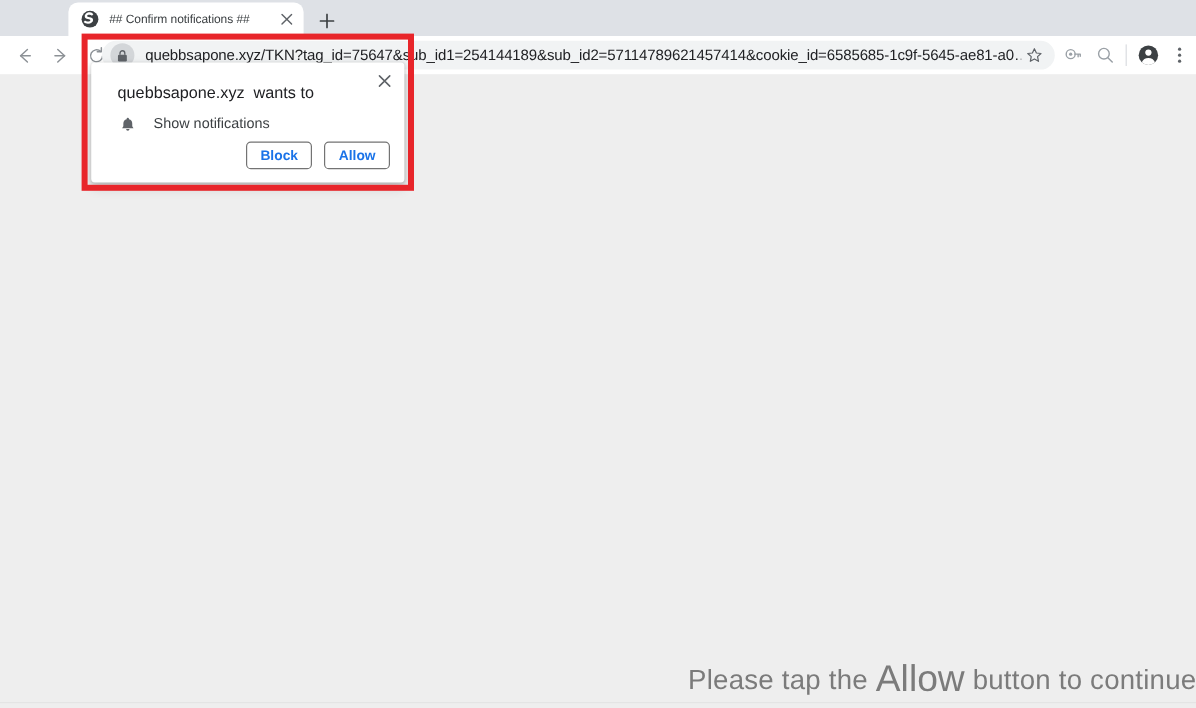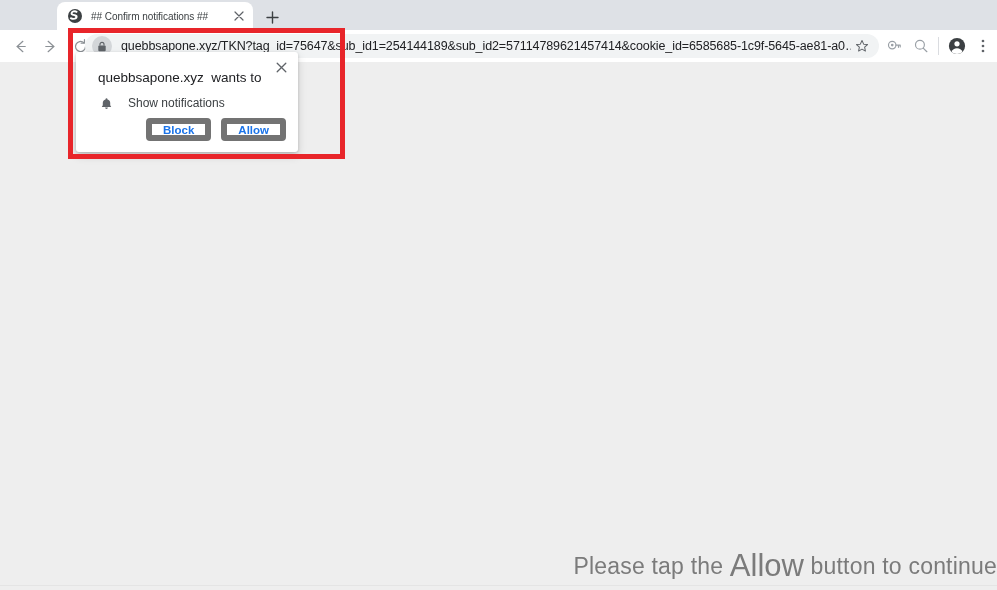--- a/index.html
+++ b/index.html
@@ -197,21 +197,21 @@
     font-weight: 400;
     letter-spacing: 0px;
     vertical-align: -2px;
   }
 
   
   .perm-bubble {
     position: absolute;
     left: 76px;
     top: 52px;
-    width: 222px;
+    width: 261px;
     height: 100px;
     background: #ffffff;
     border-radius: 3px;
     box-shadow: 0 1px 3px rgba(0,0,0,0.18), 0 4px 10px rgba(0,0,0,0.14);
     box-sizing: border-box;
   }
   .perm-title {
     position: absolute;
     left: 22px;
     top: 18px;
@@ -252,21 +252,21 @@
   .perm-actions {
     position: absolute;
     right: 12px;
     bottom: 11px;
     display: flex;
     gap: 10px;
   }
   .perm-btn {
     min-width: 49px;
     height: 23px;
-    border: 6px solid #737373;
+    border: 1px solid #737373;
     border-radius: 4px;
     background: #ffffff;
     color: #1a73e8;
     font-family: "Liberation Sans", "DejaVu Sans", sans-serif;
     font-size: 11.5px;
     font-weight: bold;
     padding: 0 11px;
     box-sizing: border-box;
     display: flex;
     align-items: center;

